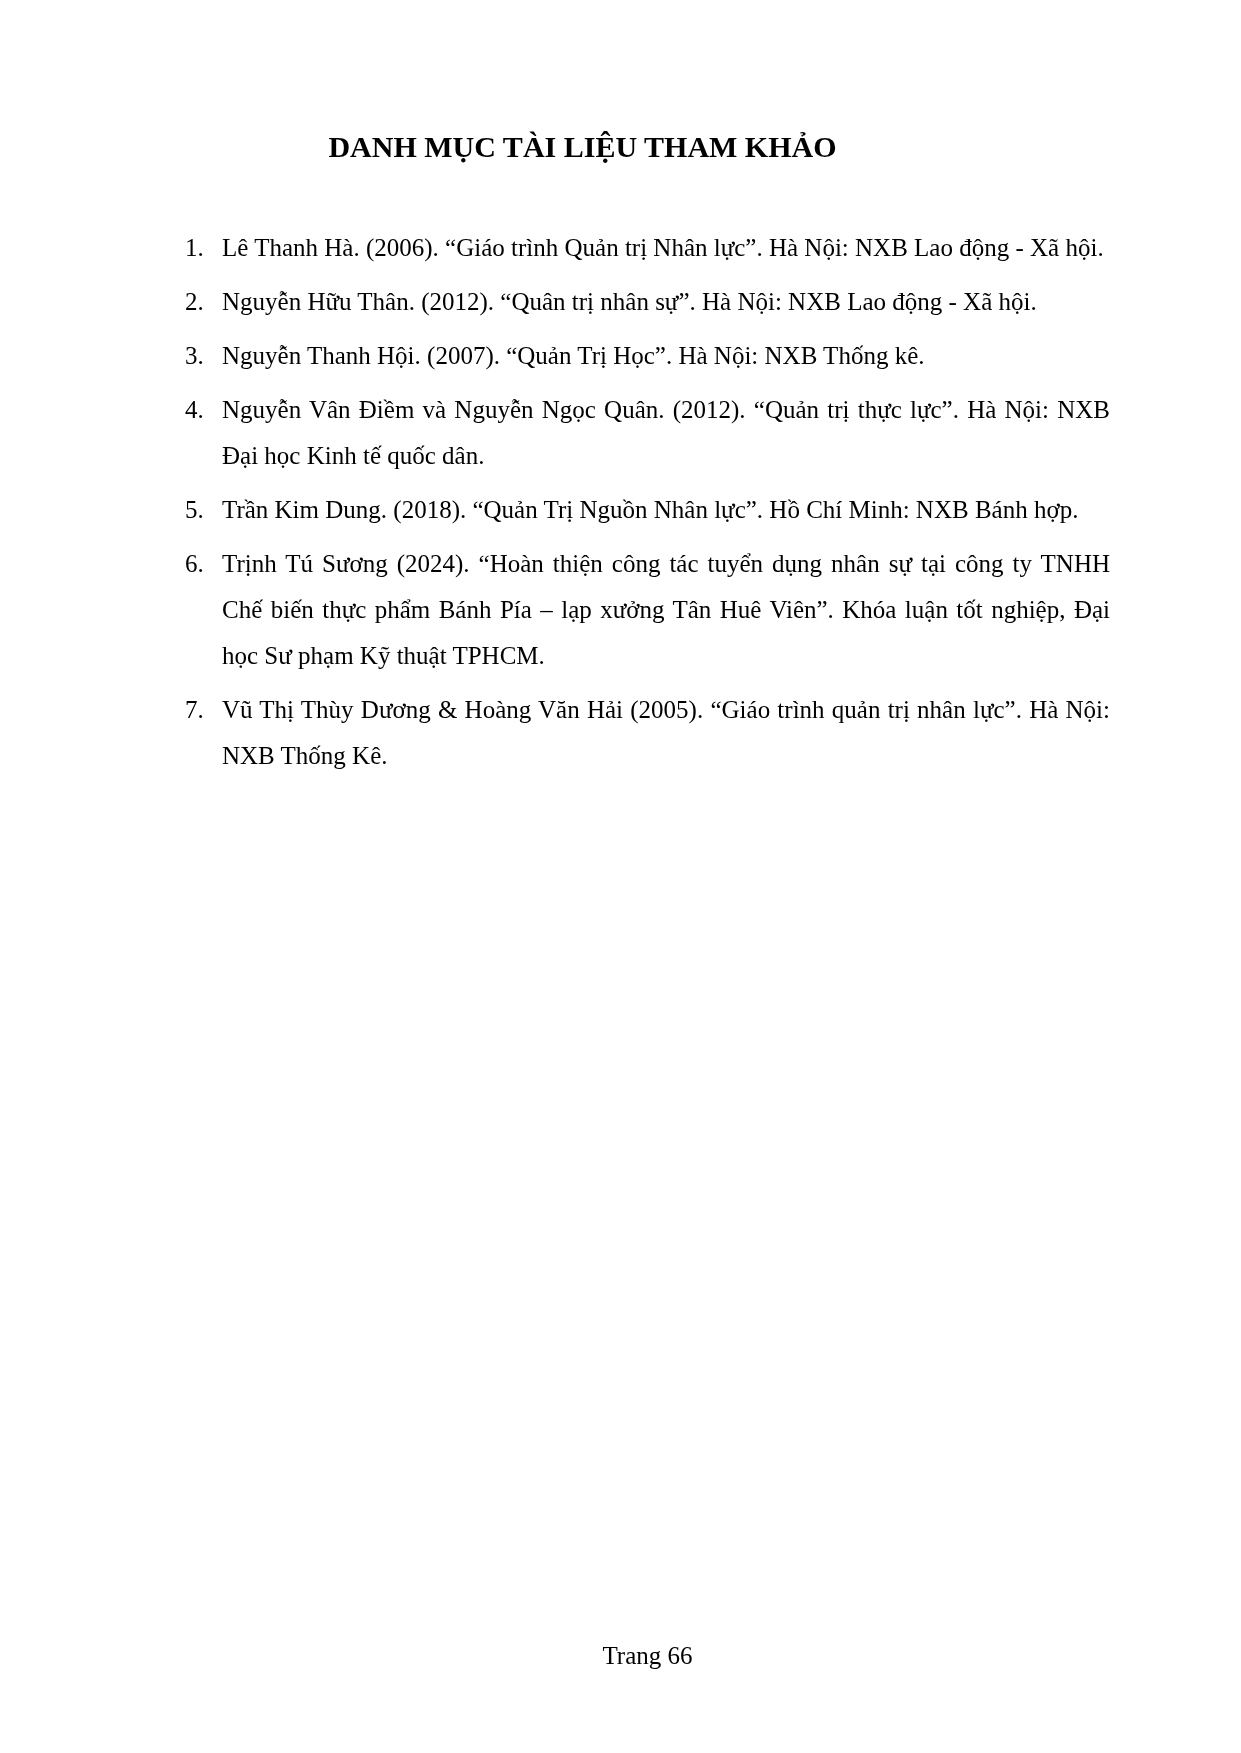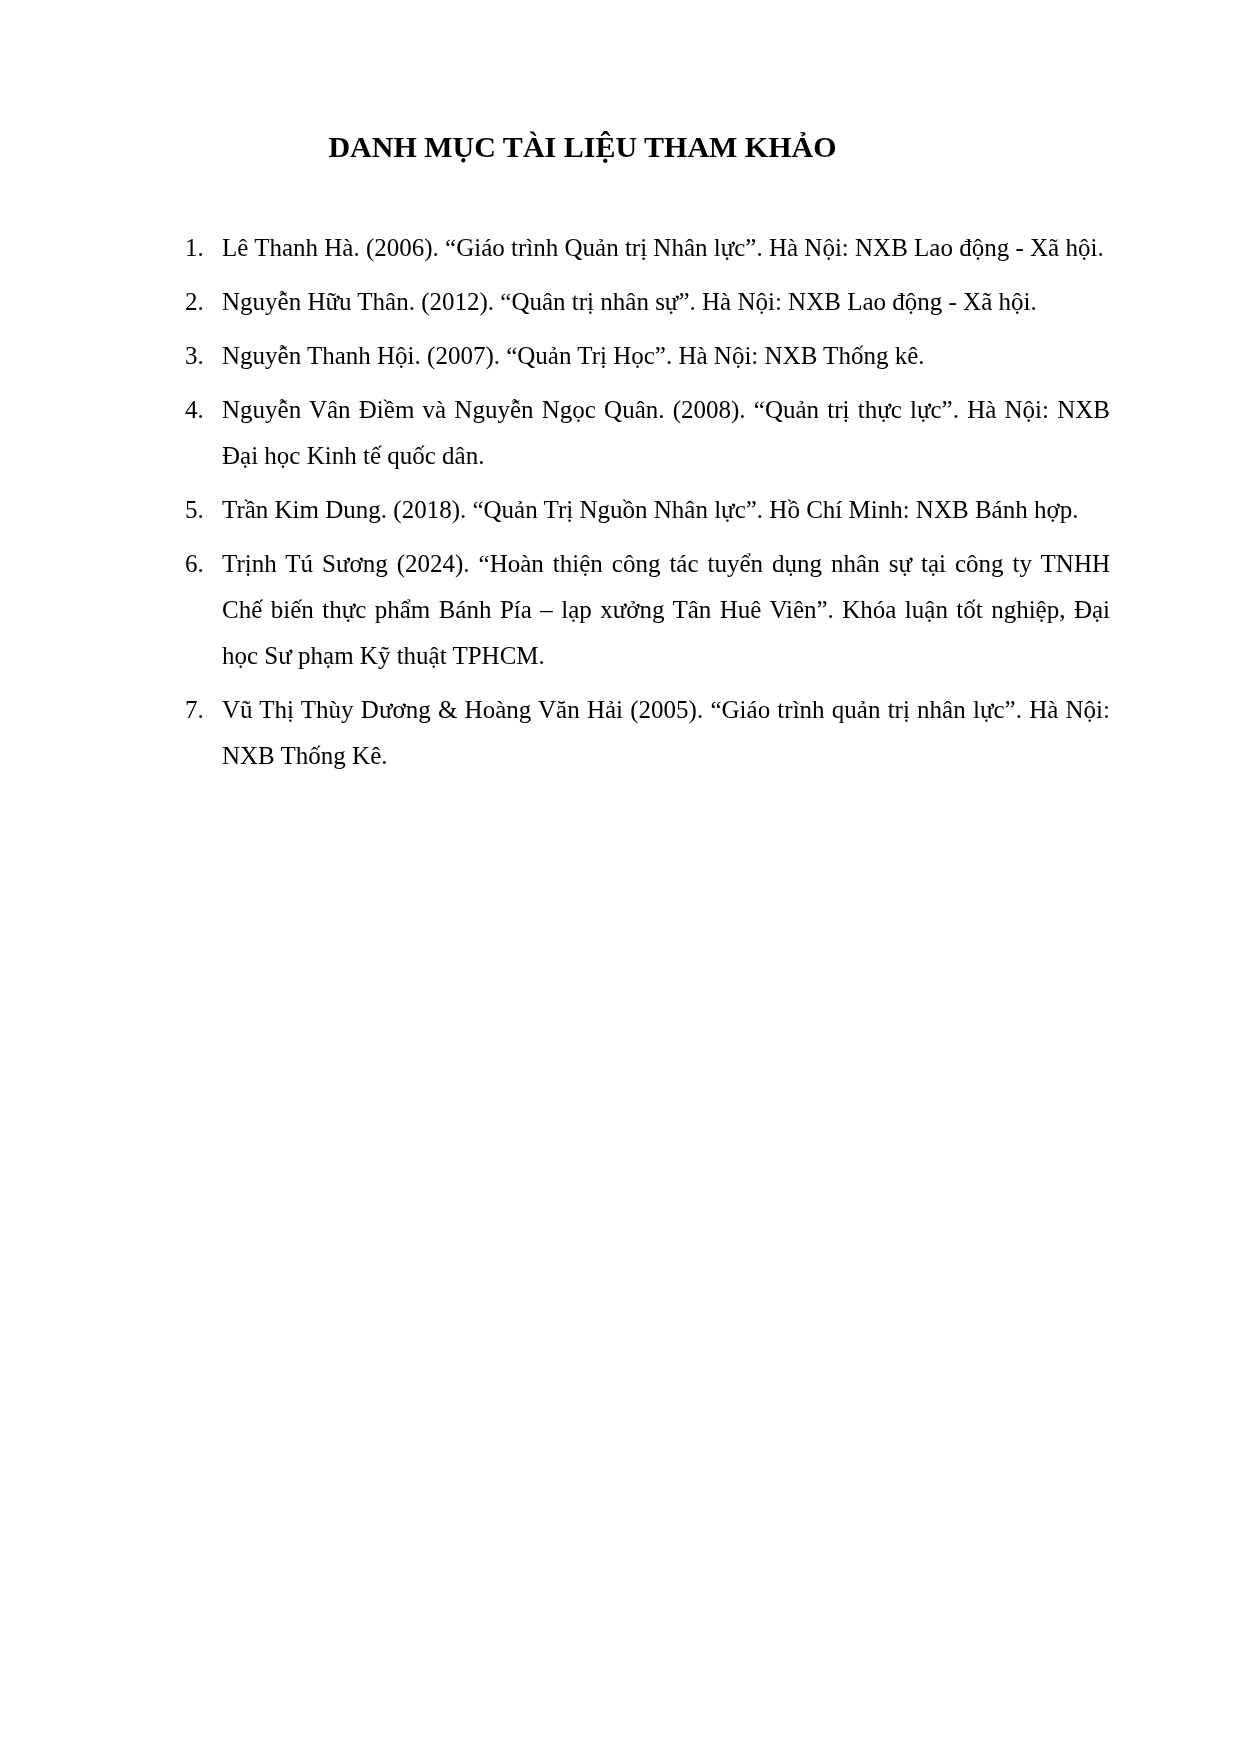--- a/index.html
+++ b/index.html
@@ -67,19 +67,20 @@
 </head>
 <body>
 
 <div class="page">
   <h1 class="title">DANH MỤC TÀI LIỆU THAM KHẢO</h1>
 
   <ol class="refs" id="refs">
       <li><span class="num">1.</span><span class="rm">Lê Thanh Hà. (2006). </span><span class="it">“Giáo trình Quản trị Nhân lực”.</span><span class="rm"> Hà Nội: NXB Lao động - Xã hội.</span></li>
       <li><span class="num">2.</span><span class="rm">Nguyễn Hữu Thân. (2012). </span><span class="it">“Quân trị nhân sự”.</span><span class="rm"> Hà Nội: NXB Lao động - Xã hội.</span></li>
       <li><span class="num">3.</span><span class="rm">Nguyễn Thanh Hội. (2007). </span><span class="it">“Quản Trị Học”.</span><span class="rm"> Hà Nội: NXB Thống kê.</span></li>
-      <li><span class="num">4.</span><span class="rm">Nguyễn Vân Điềm và Nguyễn Ngọc Quân. (2008). </span><span class="it">“Quản trị thực lực”.</span><span class="rm"> Hà Nội: NXB Đại học Kinh tế quốc dân.</span></li>
+      <li><span class="num">4.</span><span class="rm">Nguyễn Vân Điềm và Nguyễn Ngọc Quân. (2012). </span><span class="it">“Quản trị thực lực”.</span><span class="rm"> Hà Nội: NXB Đại học Kinh tế quốc dân.</span></li>
       <li><span class="num">5.</span><span class="rm">Trần Kim Dung. (2018). </span><span class="it">“Quản Trị Nguồn Nhân lực”.</span><span class="rm"> Hồ Chí Minh: NXB Bánh hợp.</span></li>
       <li><span class="num">6.</span><span class="rm">Trịnh Tú Sương (2024). </span><span class="it">“Hoàn thiện công tác tuyển dụng nhân sự tại công ty TNHH Chế biến thực phẩm Bánh Pía – lạp xưởng Tân Huê Viên”.</span><span class="rm"> Khóa luận tốt nghiệp, Đại học Sư phạm Kỹ thuật TPHCM.</span></li>
       <li><span class="num">7.</span><span class="rm">Vũ Thị Thùy Dương &amp; Hoàng Văn Hải (2005). </span><span class="it">“Giáo trình quản trị nhân lực”.</span><span class="rm"> Hà Nội: NXB Thống Kê.</span></li>
     </ol>
 
+  <div class="footer">Trang 66</div>
 </div>
 
 </body></html>

